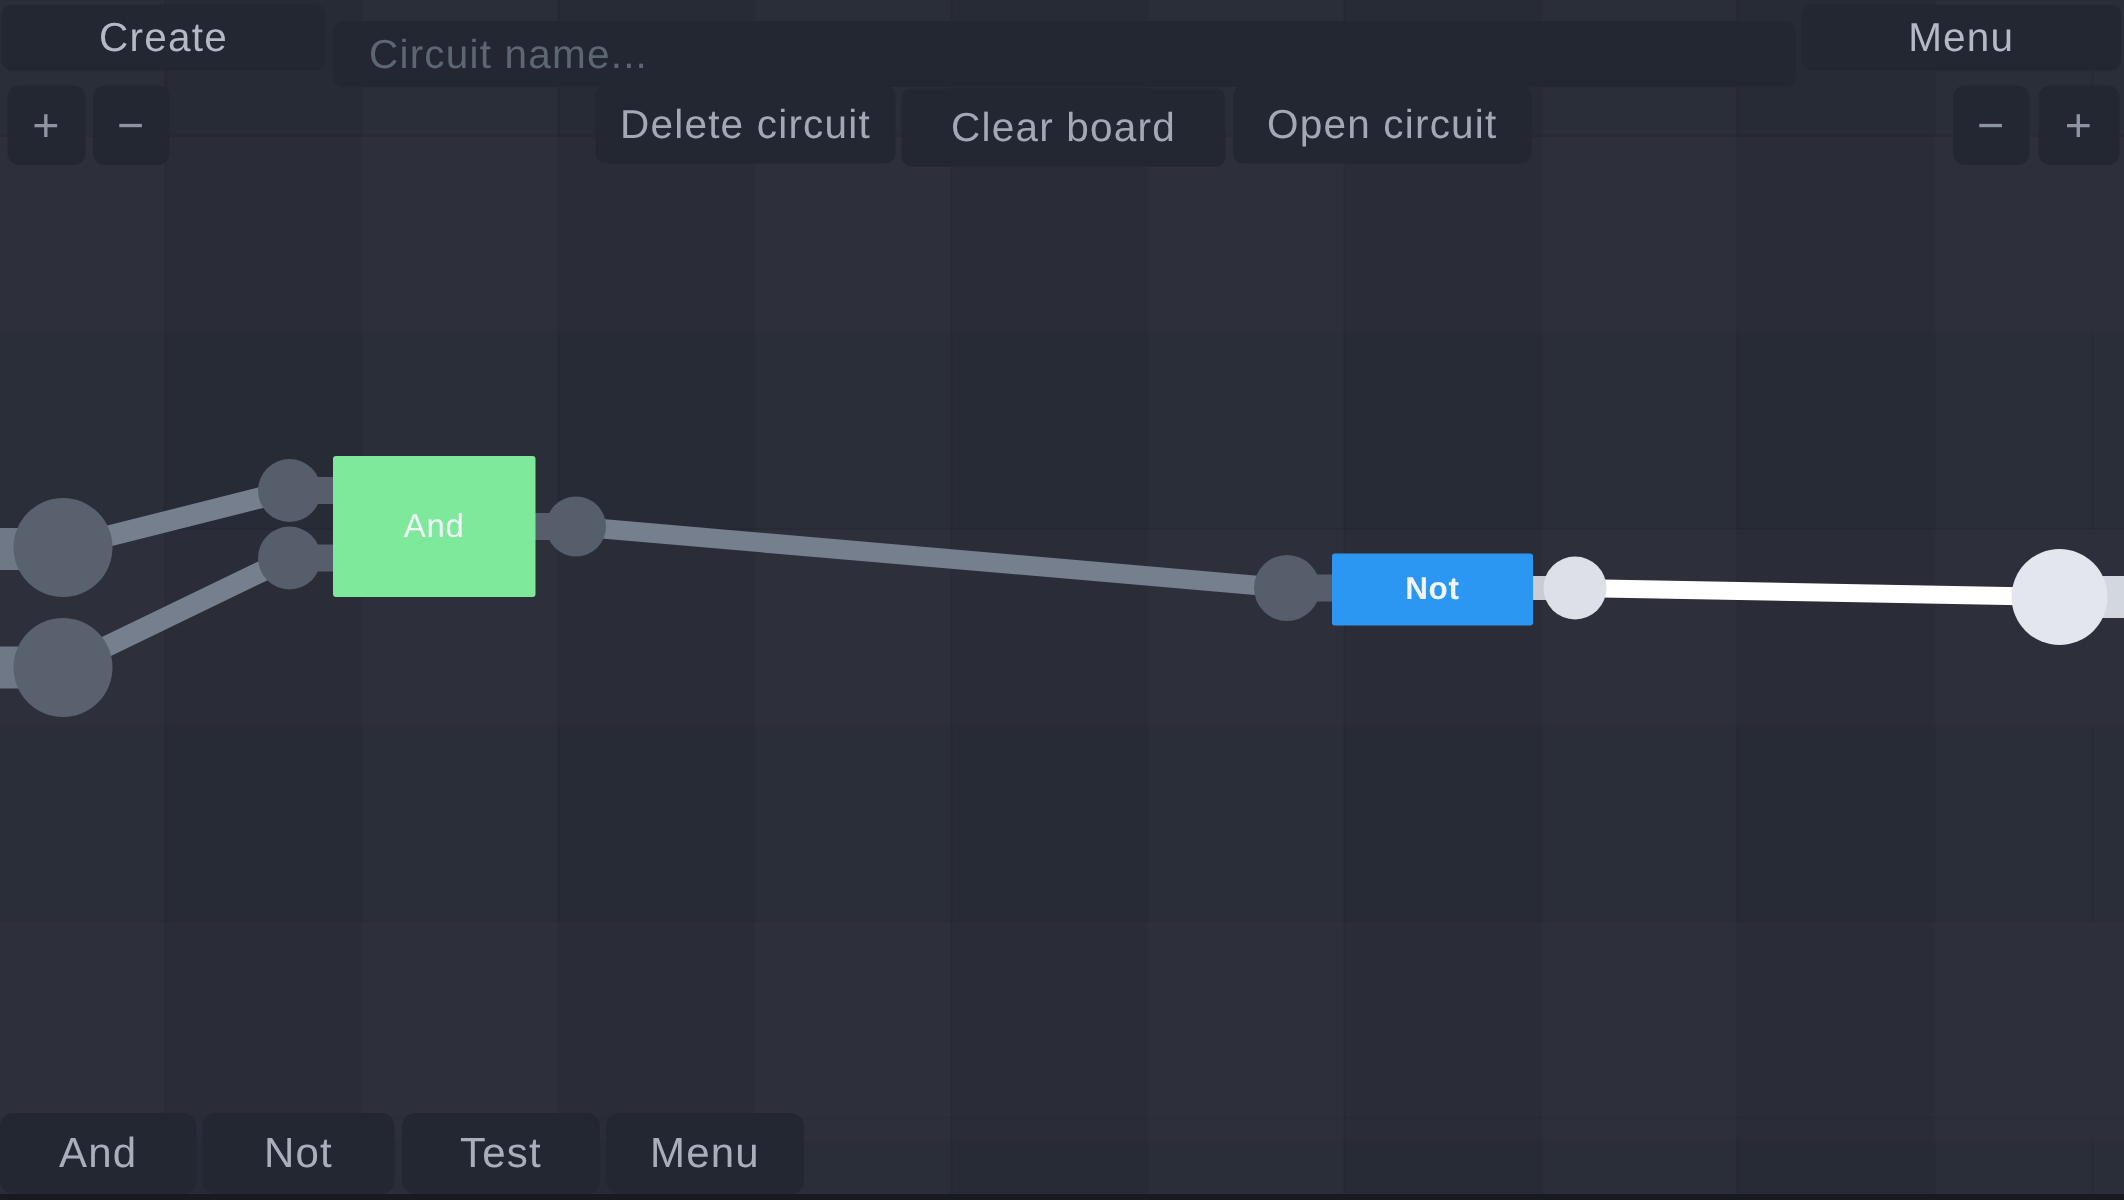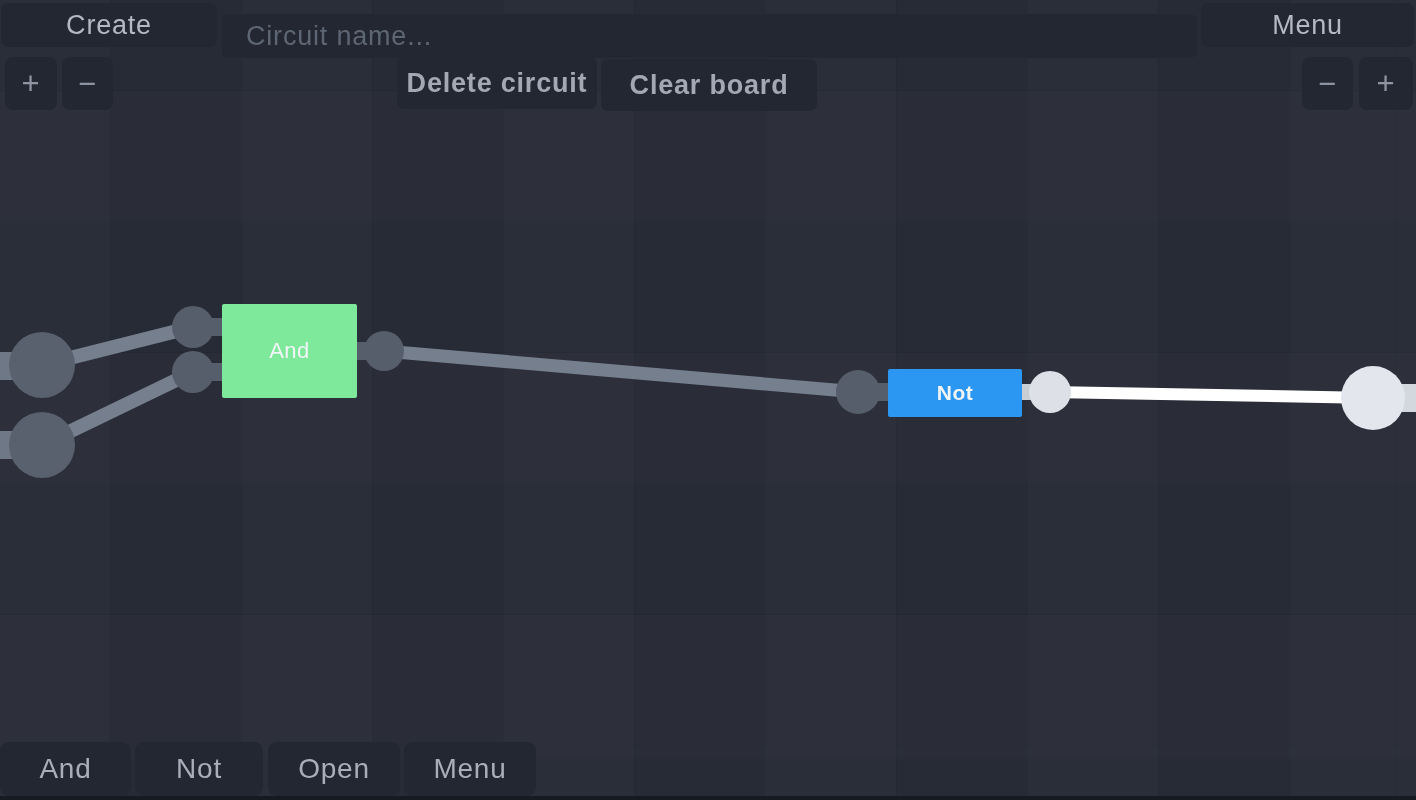--- a/index.html
+++ b/index.html
@@ -14,21 +14,21 @@
     background-position:-21px -54px;
     font-family:"Liberation Sans", sans-serif;
     -webkit-font-smoothing:antialiased;
   }
   .btn{
     position:absolute;background:#232732;border-radius:7px;
     color:#aab1bc;display:flex;align-items:center;justify-content:center;
     letter-spacing:0.8px;cursor:pointer;user-select:none;
   }
   .topbtn{font-size:27px;color:#b3bac5;}
-  .actionbtn{font-size:27px;color:#a2a9b5;font-weight:bold;}
+  .actionbtn{font-size:27px;color:#a2a9b5;}
   .zoombtn{font-size:31px;color:#8d95a2;border-radius:8px;}
   .palettebtn{font-size:28px;color:#a8aeba;border-radius:9px;}
   .nameinput{
     position:absolute;background:#232732;border:none;outline:none;border-radius:7px;
     font-family:"Liberation Sans", sans-serif;font-size:27px;letter-spacing:0.8px;
     color:#c4cad4;padding:0 24px;box-sizing:border-box;
   }
   .nameinput::placeholder{color:#5d6673;opacity:1;}
   .gate{
     position:absolute;display:flex;align-items:center;justify-content:center;
@@ -95,35 +95,38 @@
   <div class="btn zoombtn" style="left:62px;top:57px;width:51px;height:53px;">
     <span>−</span>
   </div>
 
   <div class="btn actionbtn" style="left:397px;top:57px;width:200px;height:52px;">
     <span>Delete circuit</span>
   </div>
   <div class="btn actionbtn" style="left:601px;top:59px;width:216px;height:52px;">
     <span>Clear board</span>
   </div>
+  <div class="btn actionbtn" style="left:822px;top:57px;width:199px;height:52px;">
+    <span>Open circuit</span>
+  </div>
 
   <div class="btn zoombtn" style="left:1302px;top:57px;width:51px;height:53px;">
     <span>−</span>
   </div>
   <div class="btn zoombtn" style="left:1359px;top:57px;width:54px;height:53px;">
     <span>+</span>
   </div>
 
   <div class="btn palettebtn" style="left:0px;top:742px;width:131px;height:54px;">
     <span>And</span>
   </div>
   <div class="btn palettebtn" style="left:135px;top:742px;width:128px;height:54px;">
     <span>Not</span>
   </div>
   <div class="btn palettebtn" style="left:268px;top:742px;width:132px;height:54px;">
-    <span>Open</span>
+    <span>Test</span>
   </div>
   <div class="btn palettebtn" style="left:404px;top:742px;width:132px;height:54px;">
     <span>Menu</span>
   </div>
 
   <div class="bottomstrip"></div>
 </div>
 
 </body></html>

